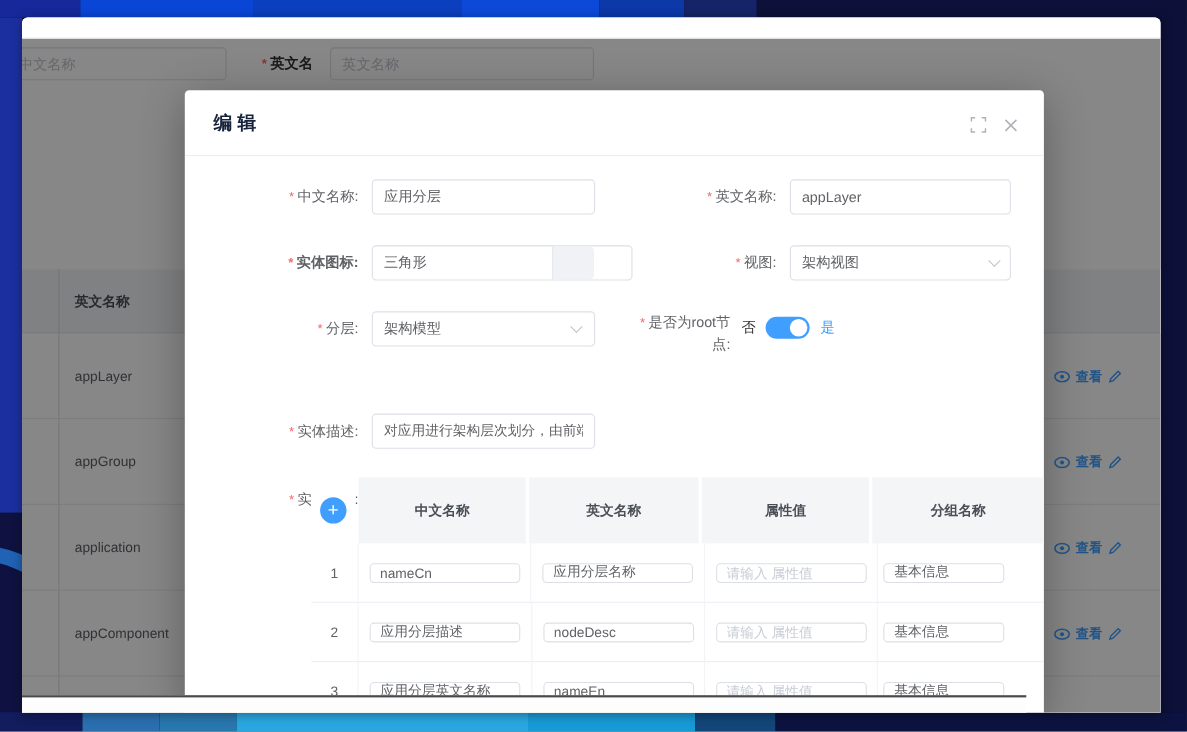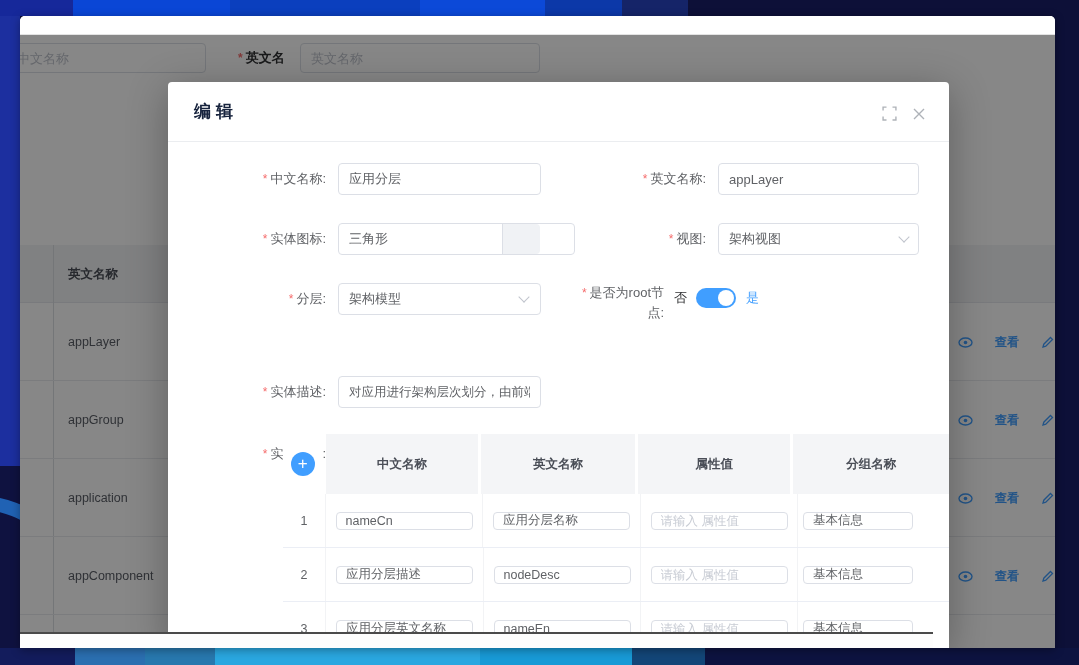--- a/index.html
+++ b/index.html
@@ -35,21 +35,21 @@
               font-size:13px; color:#606266; padding:0 10px; }
   .bg-input::placeholder { color:#bfc3cc; }
   .bg-label { position:absolute; font-size:13px; font-weight:bold; color:#303133; line-height:30px; }
   .req { color:#f56c6c; margin-right:3px; font-size:12px; }
   .bg-thead { position:absolute; left:0; top:210px; width:1035px; height:58px; background:#f2f3f5;
               border-bottom:1px solid #e4e7ed; }
   .bg-thead .th { position:absolute; left:48px; top:0; line-height:58px; font-size:12.5px; font-weight:bold; color:#4a4e57; }
   .bg-colline { position:absolute; left:33px; top:210px; bottom:0; width:0; border-left:1px solid #dcdfe3; }
   .bg-row { position:absolute; left:0; width:1035px; height:78px; border-bottom:1px solid #e8eaee; }
   .bg-row .cell-name { position:absolute; left:48px; top:0; line-height:78px; font-size:12.5px; color:#5a5e66; }
-  .bg-actions { position:absolute; left:938px; top:0; height:78px; display:flex; align-items:center; gap:22px; color:#409eff; }
+  .bg-actions { position:absolute; left:938px; top:0; height:78px; display:flex; align-items:center; gap:5px; color:#409eff; }
   .bg-actions .view-label { font-size:12px; font-weight:bold; color:#409eff; }
 
   .overlay { position:absolute; left:0; top:0; width:1035px; height:613px; background:rgba(0,0,0,0.47); }
 
   
   .modal { position:absolute; left:132px; top:47px; width:781px; height:566px; background:#fff;
            border-radius:4px 4px 0 0; box-shadow:0 8px 40px rgba(0,0,0,.30); overflow:hidden;margin-left:16px; }
   .modal-title { position:absolute; left:26px; top:18px; font-size:17px; font-weight:bold; color:#17233d; letter-spacing:5px; }
   .modal-icons { position:absolute; right:24px; top:24px; display:flex; gap:16px; align-items:center; }
   .modal-divider { position:absolute; left:0; top:59px; width:781px; height:0; border-top:1px solid #ebedf0; }
@@ -224,21 +224,21 @@
 
       <div class="m-label" style="left:20px; top:81px;">
         <span class="req">*</span><span>中文名称:</span>
       </div>
       <input class="m-input" style="left: 170px; top: 81px;" value="应用分层">
       <div class="m-label" style="left:400px; top:81px;">
         <span class="req">*</span><span>英文名称:</span>
       </div>
       <input class="m-input" style="left: 550px; top: 81px; width: 201px;" value="appLayer">
 
-      <div class="m-label" style="left:20px; top:141px;">
+      <div class="m-label" style="left:20px; top:141px;font-weight:bold;">
         <span class="req">*</span><span>实体图标:</span>
       </div>
       <div class="iconfield" style="left:170px; top:141px;">
         <input class="m-input" value="三角形" style="">
         <div class="append"></div>
       </div>
       <div class="m-label" style="left:400px; top:141px;">
         <span class="req">*</span><span>视图:</span>
       </div>
       <input class="m-input" style="left: 550px; top: 141px; width: 201px;" readonly="" value="架构视图">

